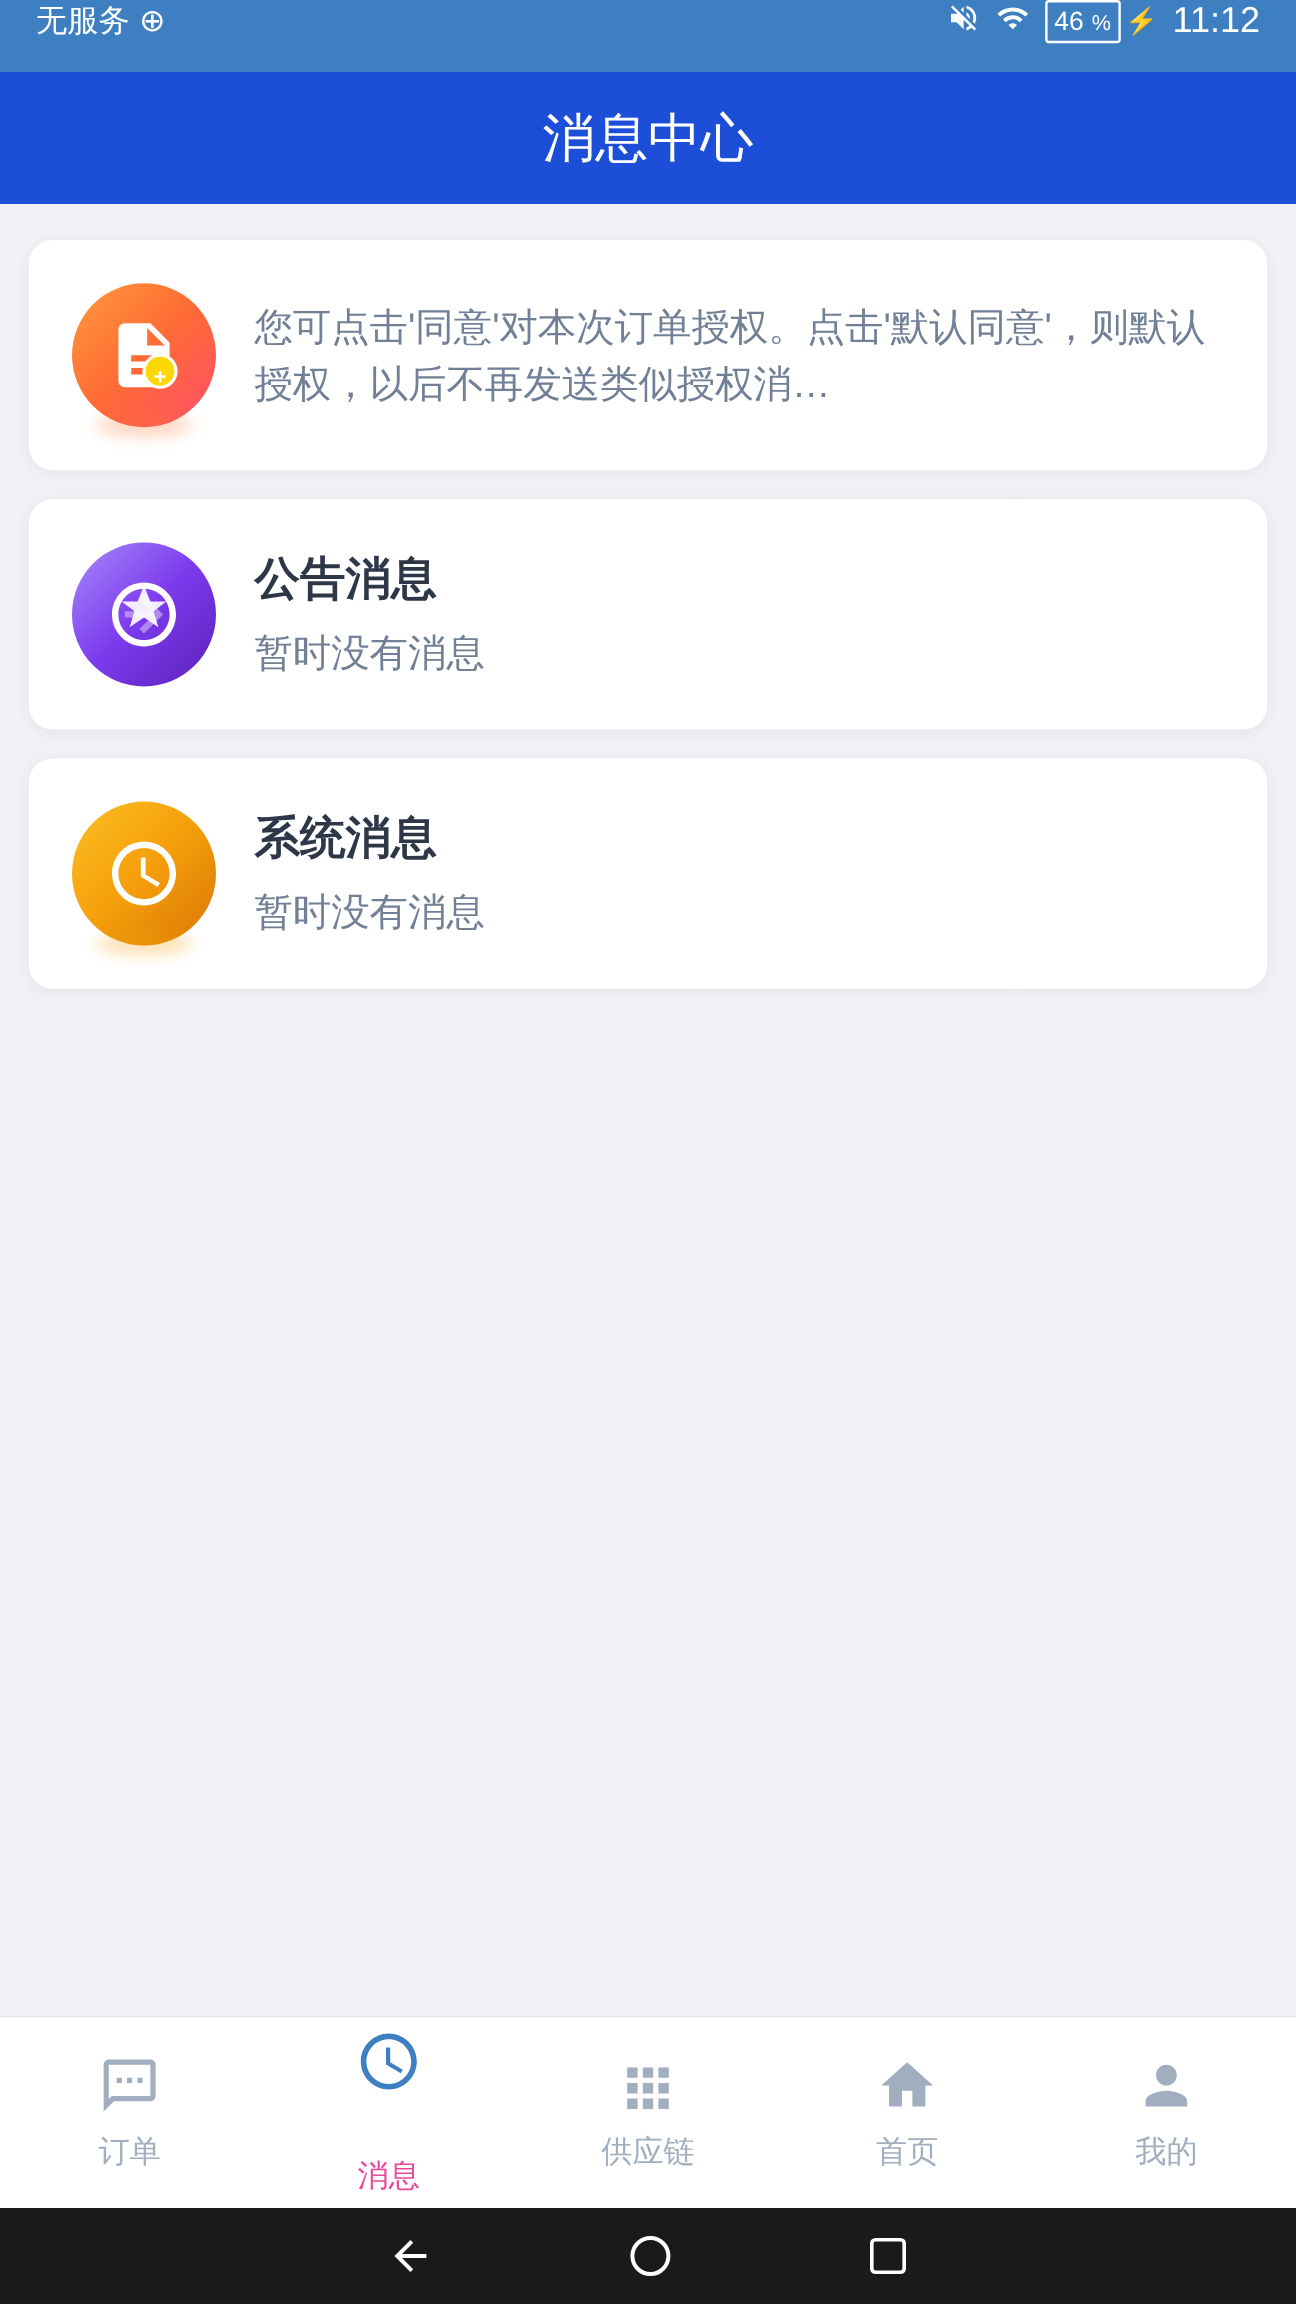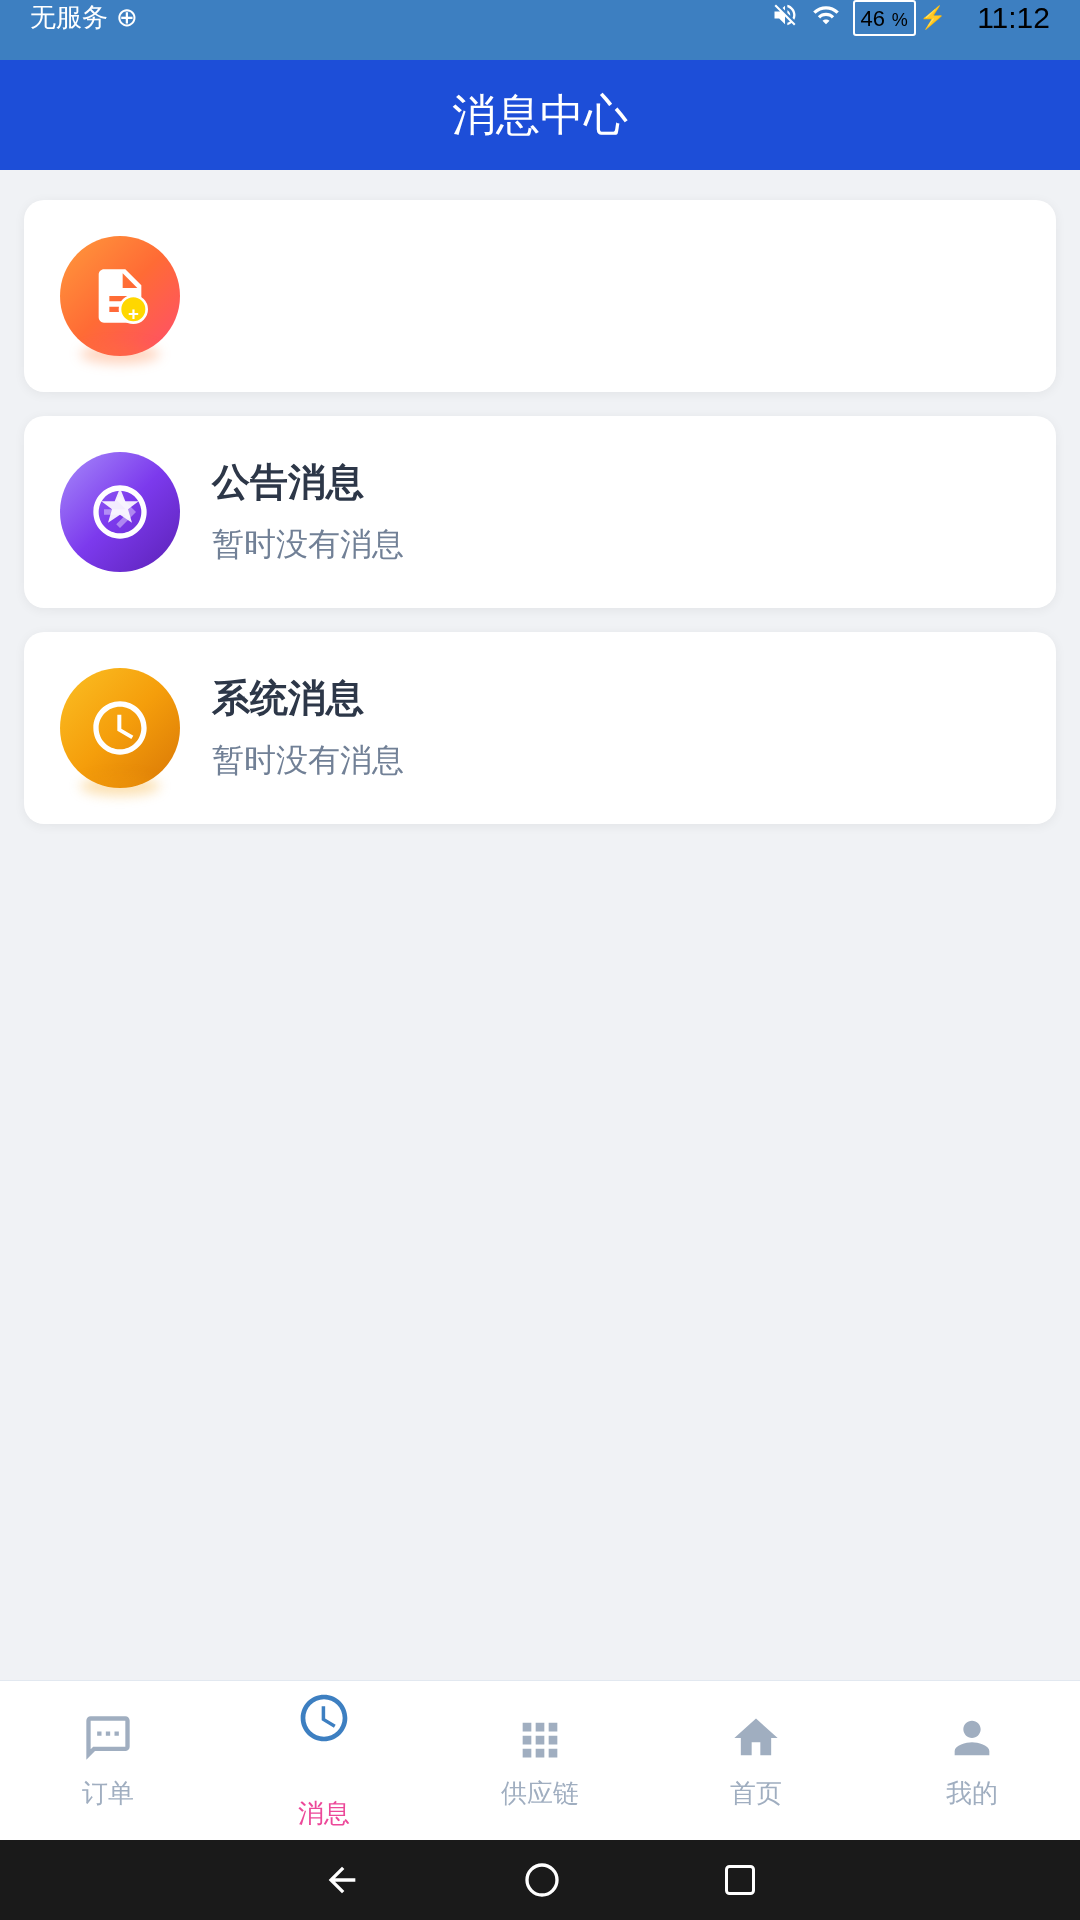--- a/index.html
+++ b/index.html
@@ -32,21 +32,21 @@
 
     .status-left {
       color: white;
       font-size: 26px;
       display: flex;
       align-items: center;
       gap: 8px;
     }
 
     .status-right {
-      color: #000000;
+      color: #ffffff;
       font-size: 26px;
       display: flex;
       align-items: center;
       gap: 12px;
     }
 
     
     .header {
       background: #1d4ed8;
       height: 110px;
@@ -244,41 +244,42 @@
         <path d="M1 9l2 2c4.97-4.97 13.03-4.97 18 0l2-2C16.93 2.93 7.08 2.93 1 9zm8 8l3 3 3-3c-1.65-1.66-4.34-1.66-6 0zm-4-4l2 2c2.76-2.76 7.24-2.76 10 0l2-2C15.14 9.14 8.87 9.14 5 13z"></path>
       </svg>
     </span>
     <span style="display:flex;align-items:center;gap:4px;">
       <span style="font-size:24px;border:2px solid white;border-radius:3px;padding:2px 6px;position:relative;">
         <span style="font-size:22px;">46</span>
         <span style="font-size:18px;">%</span>
       </span>
       <span style="font-size:22px;">⚡</span>
     </span>
-    <span style="font-size:30px;font-weight:500;margin-left:18px;">11:12</span>
+    <span style="font-size:30px;font-weight:500;">11:12</span>
   </div>
 </div>
 
 <div class="header">
   <span class="header-title">消息中心</span>
 </div>
 
 <div class="main-content">
 
   <div class="message-card">
     <div class="card-icon icon-reminder">
       <div class="icon-inner">
         <svg width="64" height="64" viewBox="0 0 24 24" fill="white">
           <path d="M14 2H6c-1.1 0-1.99.9-1.99 2L4 20c0 1.1.89 2 1.99 2H18c1.1 0 2-.9 2-2V8l-6-6zm2 16H8v-2h8v2zm0-4H8v-2h8v2zm-3-5V3.5L18.5 9H13z"></path>
           <circle cx="17" cy="17" r="5" fill="#ffd700" stroke="white" stroke-width="1"></circle>
           <text x="17" y="21" text-anchor="middle" font-size="7" fill="white" font-weight="bold">+</text>
         </svg>
       </div>
     </div>
     <div class="card-content">
+      <div class="card-desc">您可点击'同意'对本次订单授权。点击'默认同意'，则默认授权，以后不再发送类似授权消…</div>
     </div>
   </div>
 
   <div class="message-card">
     <div class="card-icon icon-announcement">
       <div class="icon-inner">
         <svg width="64" height="64" viewBox="0 0 24 24" fill="white">
           <path d="M12 2C6.48 2 2 6.48 2 12s4.48 10 10 10 10-4.48 10-10S17.52 2 12 2zm0 18c-4.41 0-8-3.59-8-8s3.59-8 8-8 8 3.59 8 8-3.59 8-8 8z"></path>
           <path d="M12 6l-1.41 1.41L14.17 11H6v2h8.17l-3.58 3.59L12 18l6-6z" fill="rgba(255,255,255,0.4)"></path>
           <polygon points="12,3 14,8 19,8 15,11 16.5,16 12,13 7.5,16 9,11 5,8 10,8" fill="white" opacity="0.9"></polygon>

